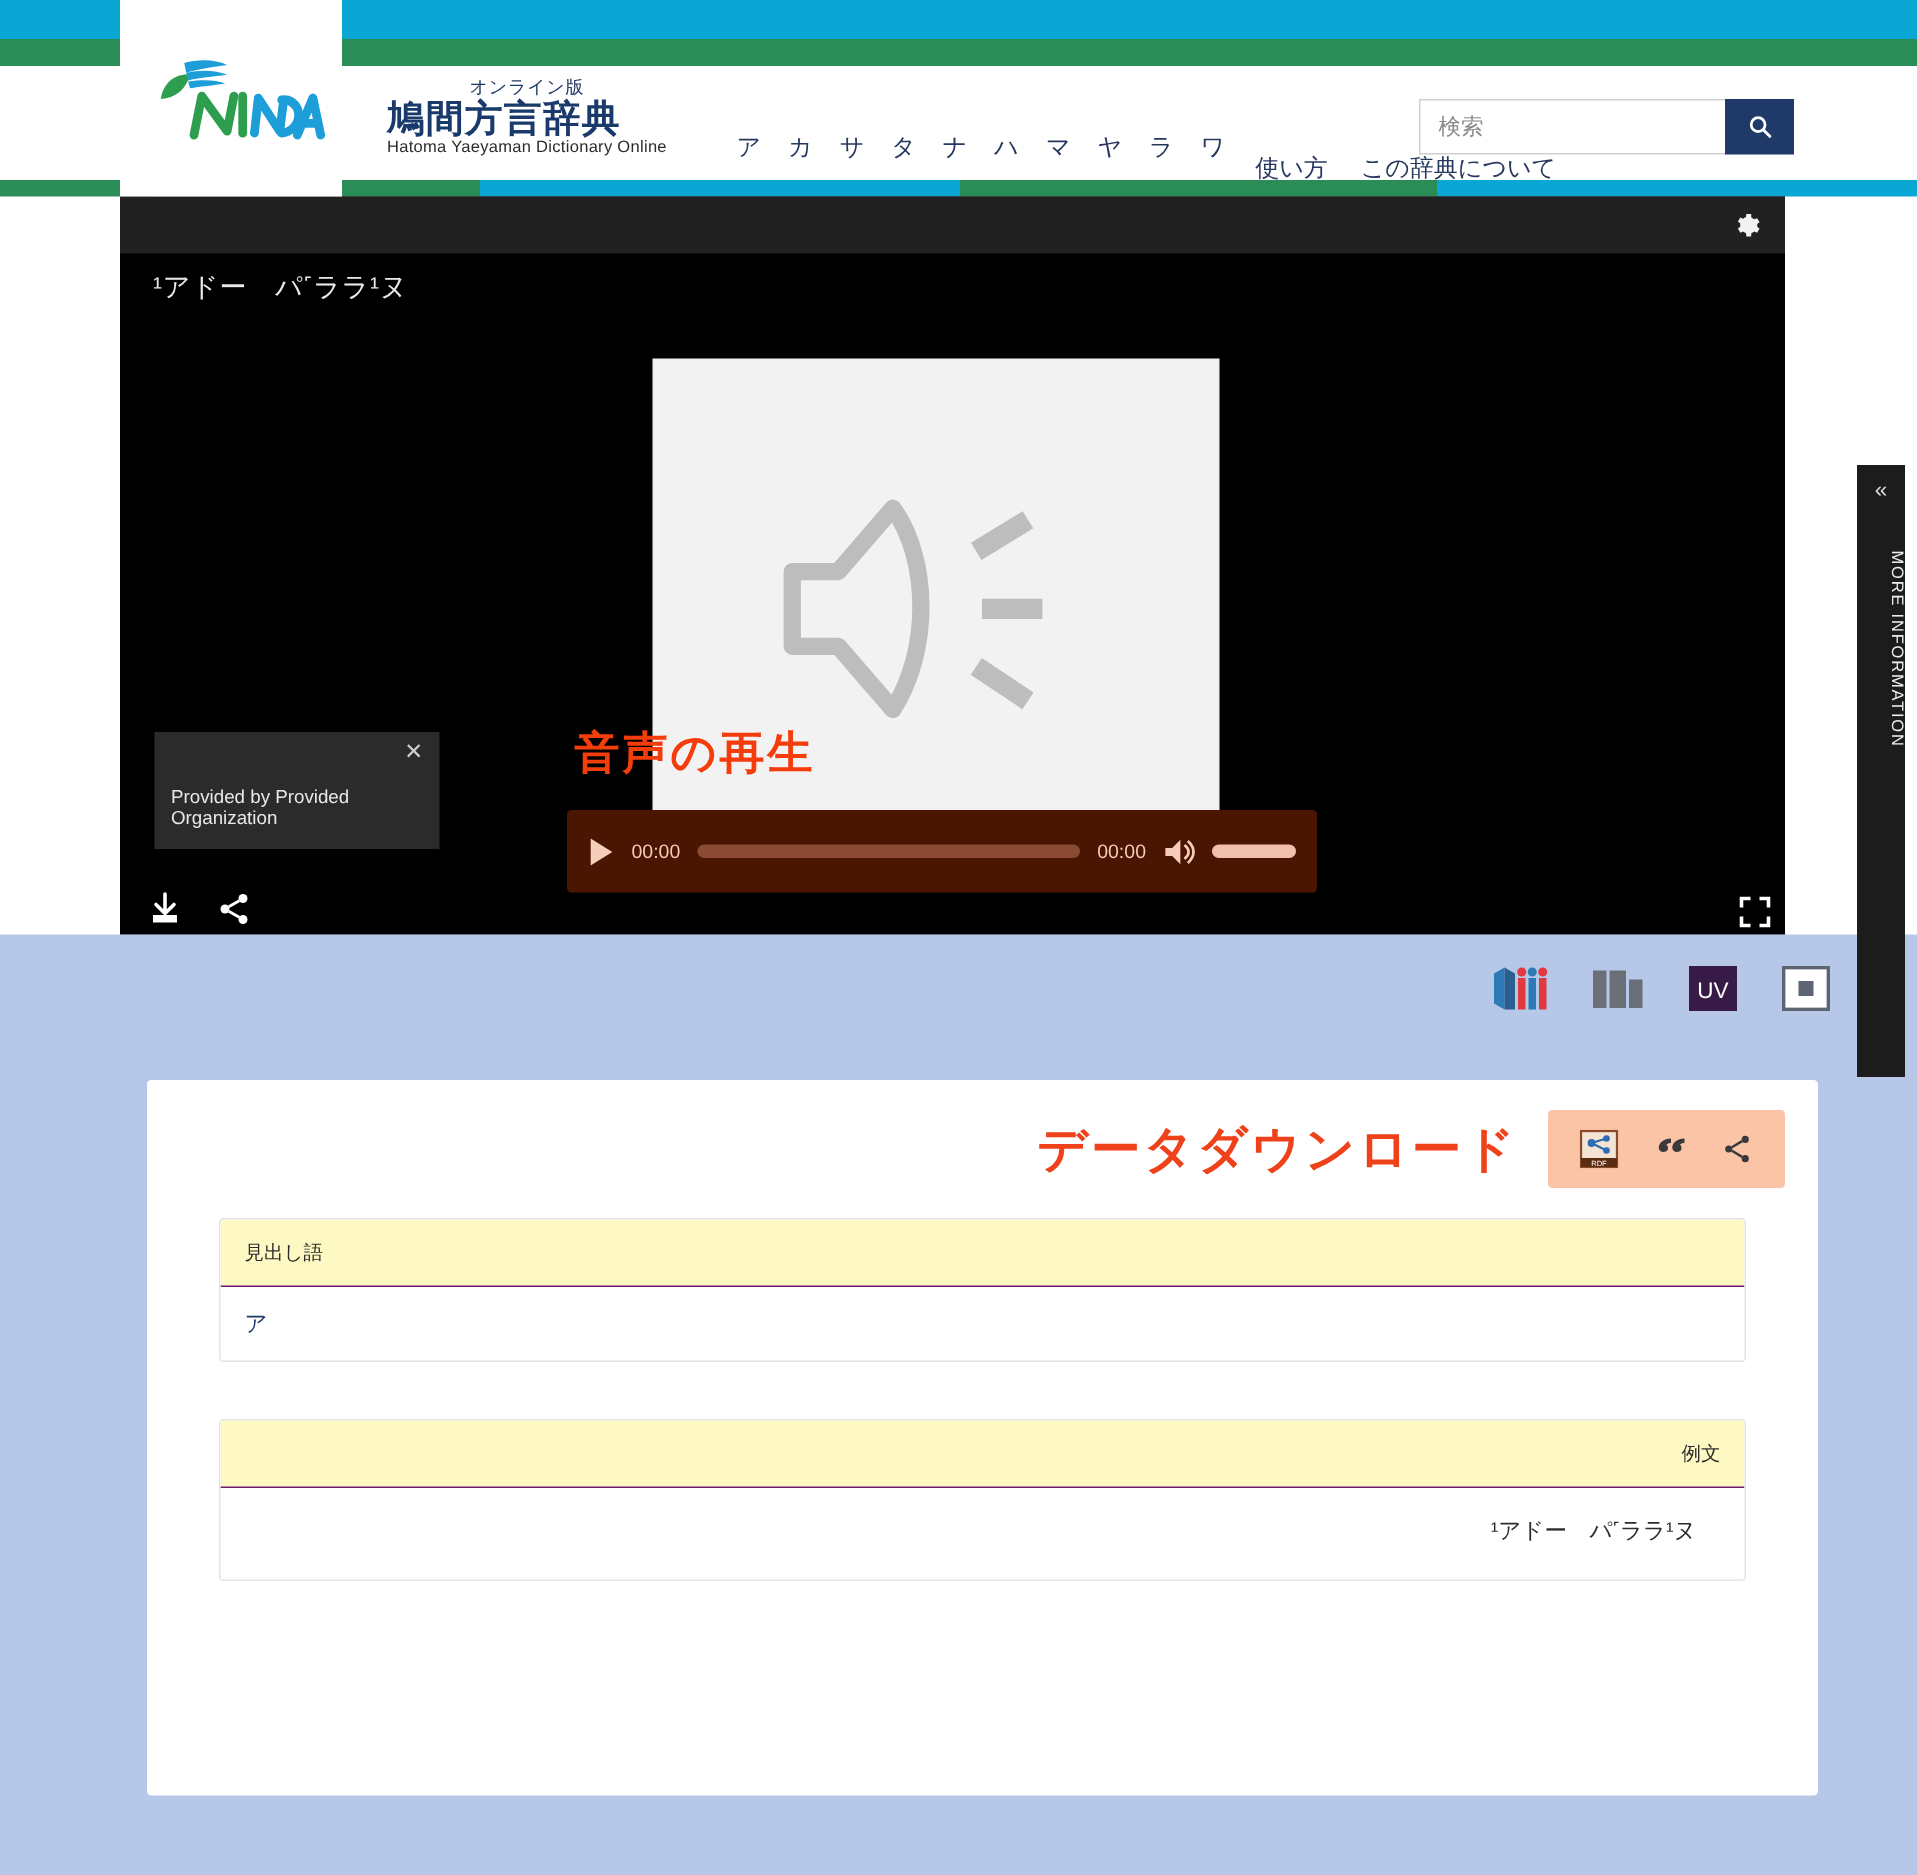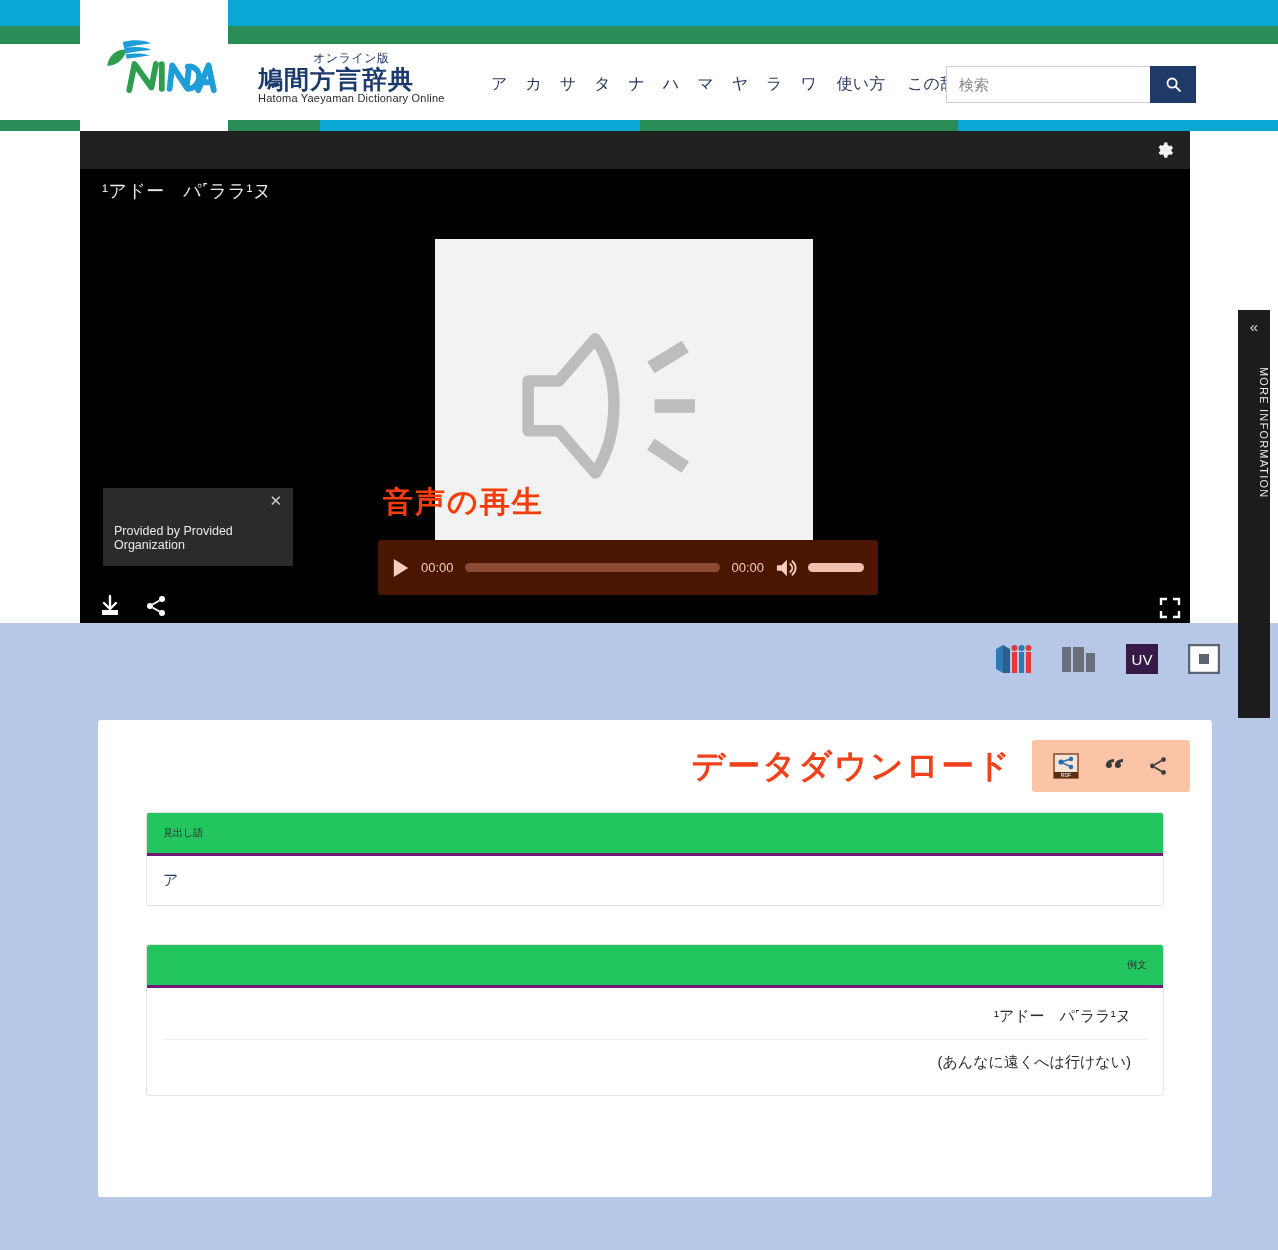--- a/index.html
+++ b/index.html
@@ -37,21 +37,21 @@
   .brand-small { font-size:12px; letter-spacing:.5px; color:#1f3864; margin-bottom:3px;text-align:center; }
   .brand-main  { font-size:25px; font-weight:bold; color:#1a3a6b; letter-spacing:1px; }
   .brand-en    { font-size:11px; color:#2b2b2b; margin-top:1px; letter-spacing:.2px; }
 
   .main-nav {
     position:absolute; left:482px; top:74px; z-index:7;
     display:flex; align-items:center; gap:0;
     font-size:16px; color:#27385f;
   }
   .nav-item { padding:0 9px; color:#27385f; text-decoration:none; white-space:nowrap; cursor:pointer; }
-  .nav-item.wide { padding:0 11px; }
+  .nav-item.wide { padding:0 11px;margin-top:28px; }
 
   .search-wrap {
     position:absolute; left:946px; top:66px; z-index:7;
     display:flex; height:37px;
   }
   .search-input {
     width:204px; height:37px; border:1px solid #cfcfcf; border-right:none;
     padding:0 12px; font-size:15px; color:#0f172a; outline:none;
     font-family:"Liberation Sans", sans-serif; background:#fff;
   }
@@ -155,22 +155,22 @@
   }
   .dl-tools {
     width:158px; height:52px; background:#fbc4a7; border-radius:3px;
     display:flex; align-items:center; justify-content:space-around; padding:0 10px;
   }
   .tool-btn { cursor:pointer; display:flex; align-items:center; justify-content:center; }
 
   .tbl { margin:0 48px; border:1px solid #e3e3e3; border-radius:3px; overflow:hidden; background:#fff; }
   .tbl + .tbl { margin-top:38px;text-align:right; }
   .tbl-head {
-    background:#22c55e; border-bottom:3px solid #701a75;
-    padding:13px 16px; font-size:10px; color:#2c2c2c;
+    background:#fef9c3; border-bottom:1px solid #701a75;
+    padding:13px 16px; font-size:13px; color:#2c2c2c;
   }
   .tbl-row { padding:15px 16px; font-size:15px; color:#2c2c2c; }
   .tbl-row.link { color:#1f3a68; cursor:pointer; }
   .sub-rows { padding:6px 16px 10px 16px; }
   .sub-row { padding:13px 16px; font-size:15px; color:#2c2c2c; border-bottom:1px solid #ededed; }
   .sub-row:last-child { border-bottom:none; }
 </style>
 </head>
 <body>
 
@@ -370,17 +370,16 @@
 
     <div class="tbl">
       <div class="tbl-head">見出し語</div>
       <div class="tbl-row link">ア</div>
     </div>
 
     <div class="tbl">
       <div class="tbl-head">例文</div>
       <div class="sub-rows">
         <div class="sub-row">¹アドー　パ˹ララ¹ヌ</div>
-        <div class="sub-row">(あんなに遠くへは行けない)</div>
       </div>
     </div>
   </div>
 </div>
 
 </body></html>

